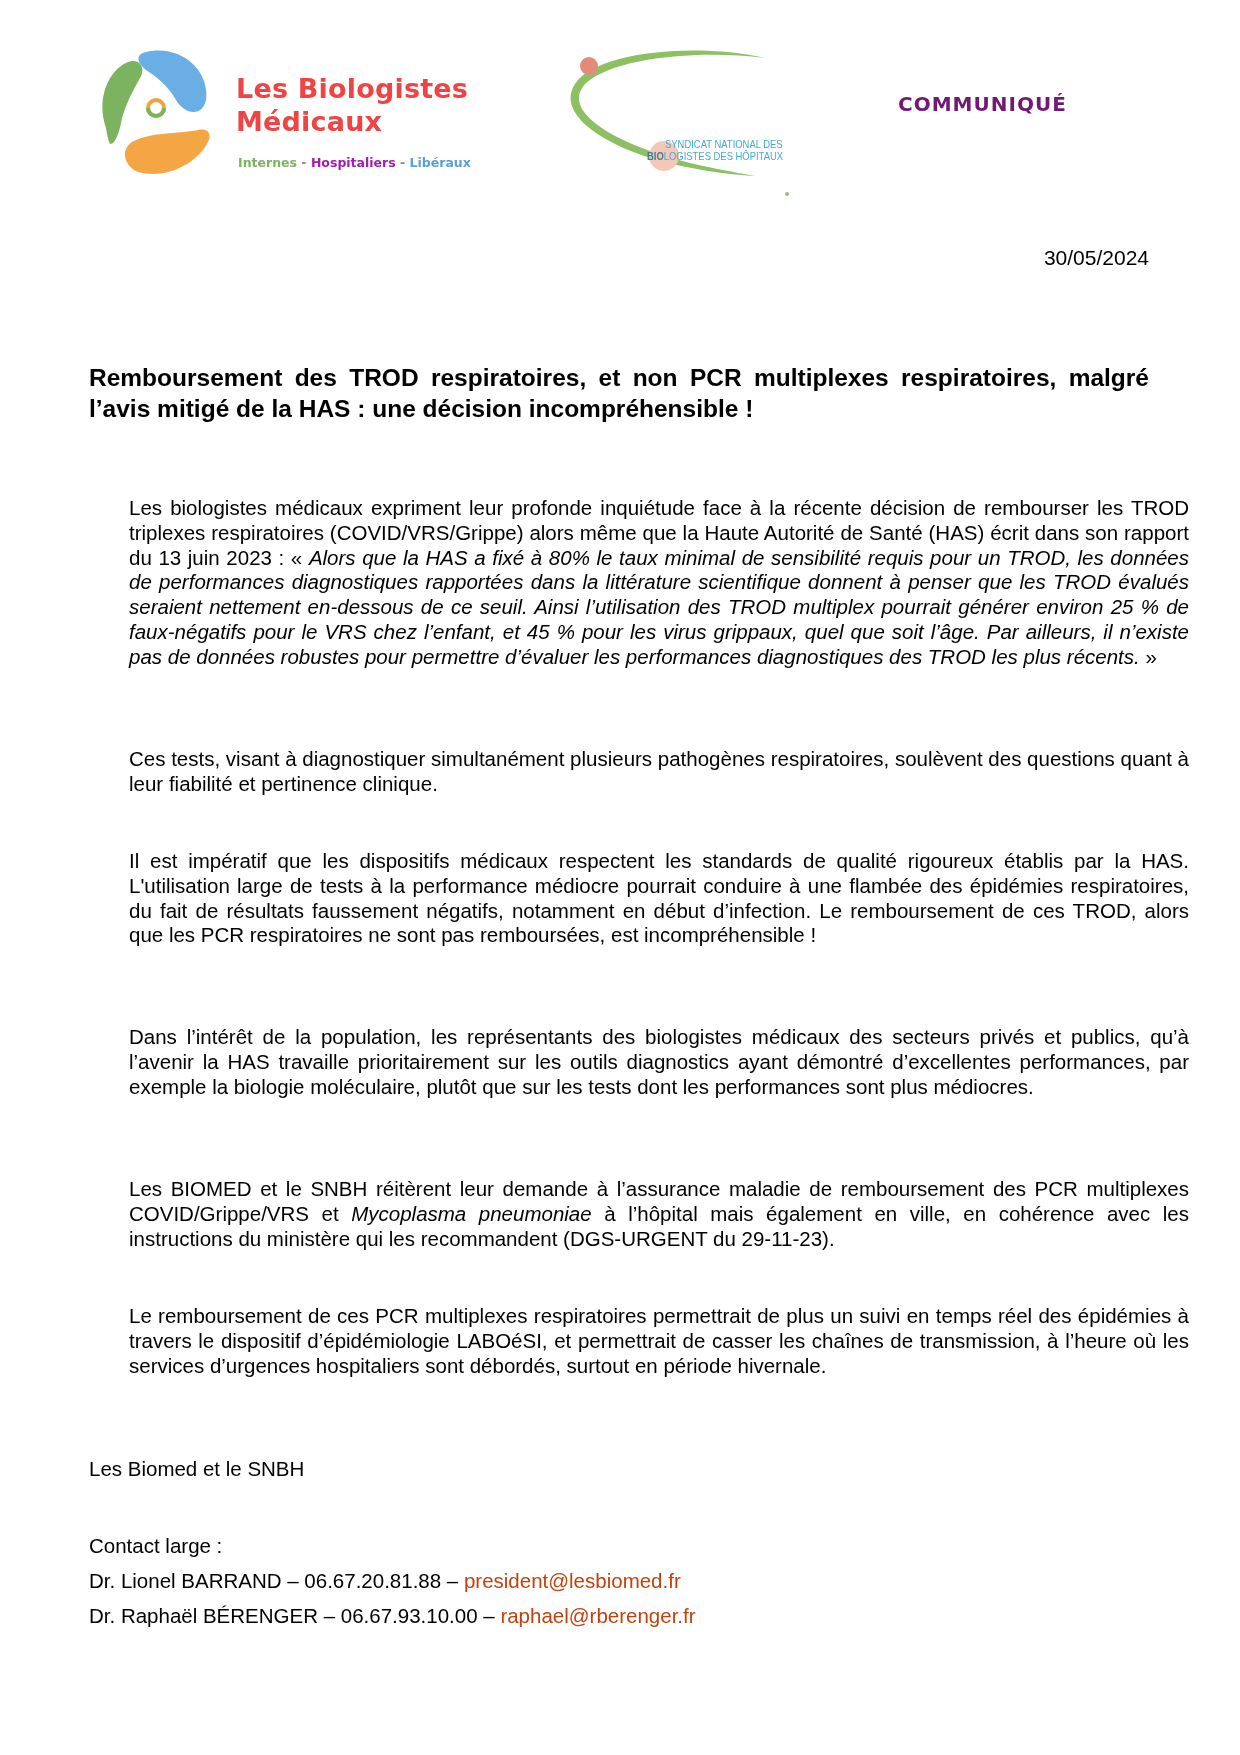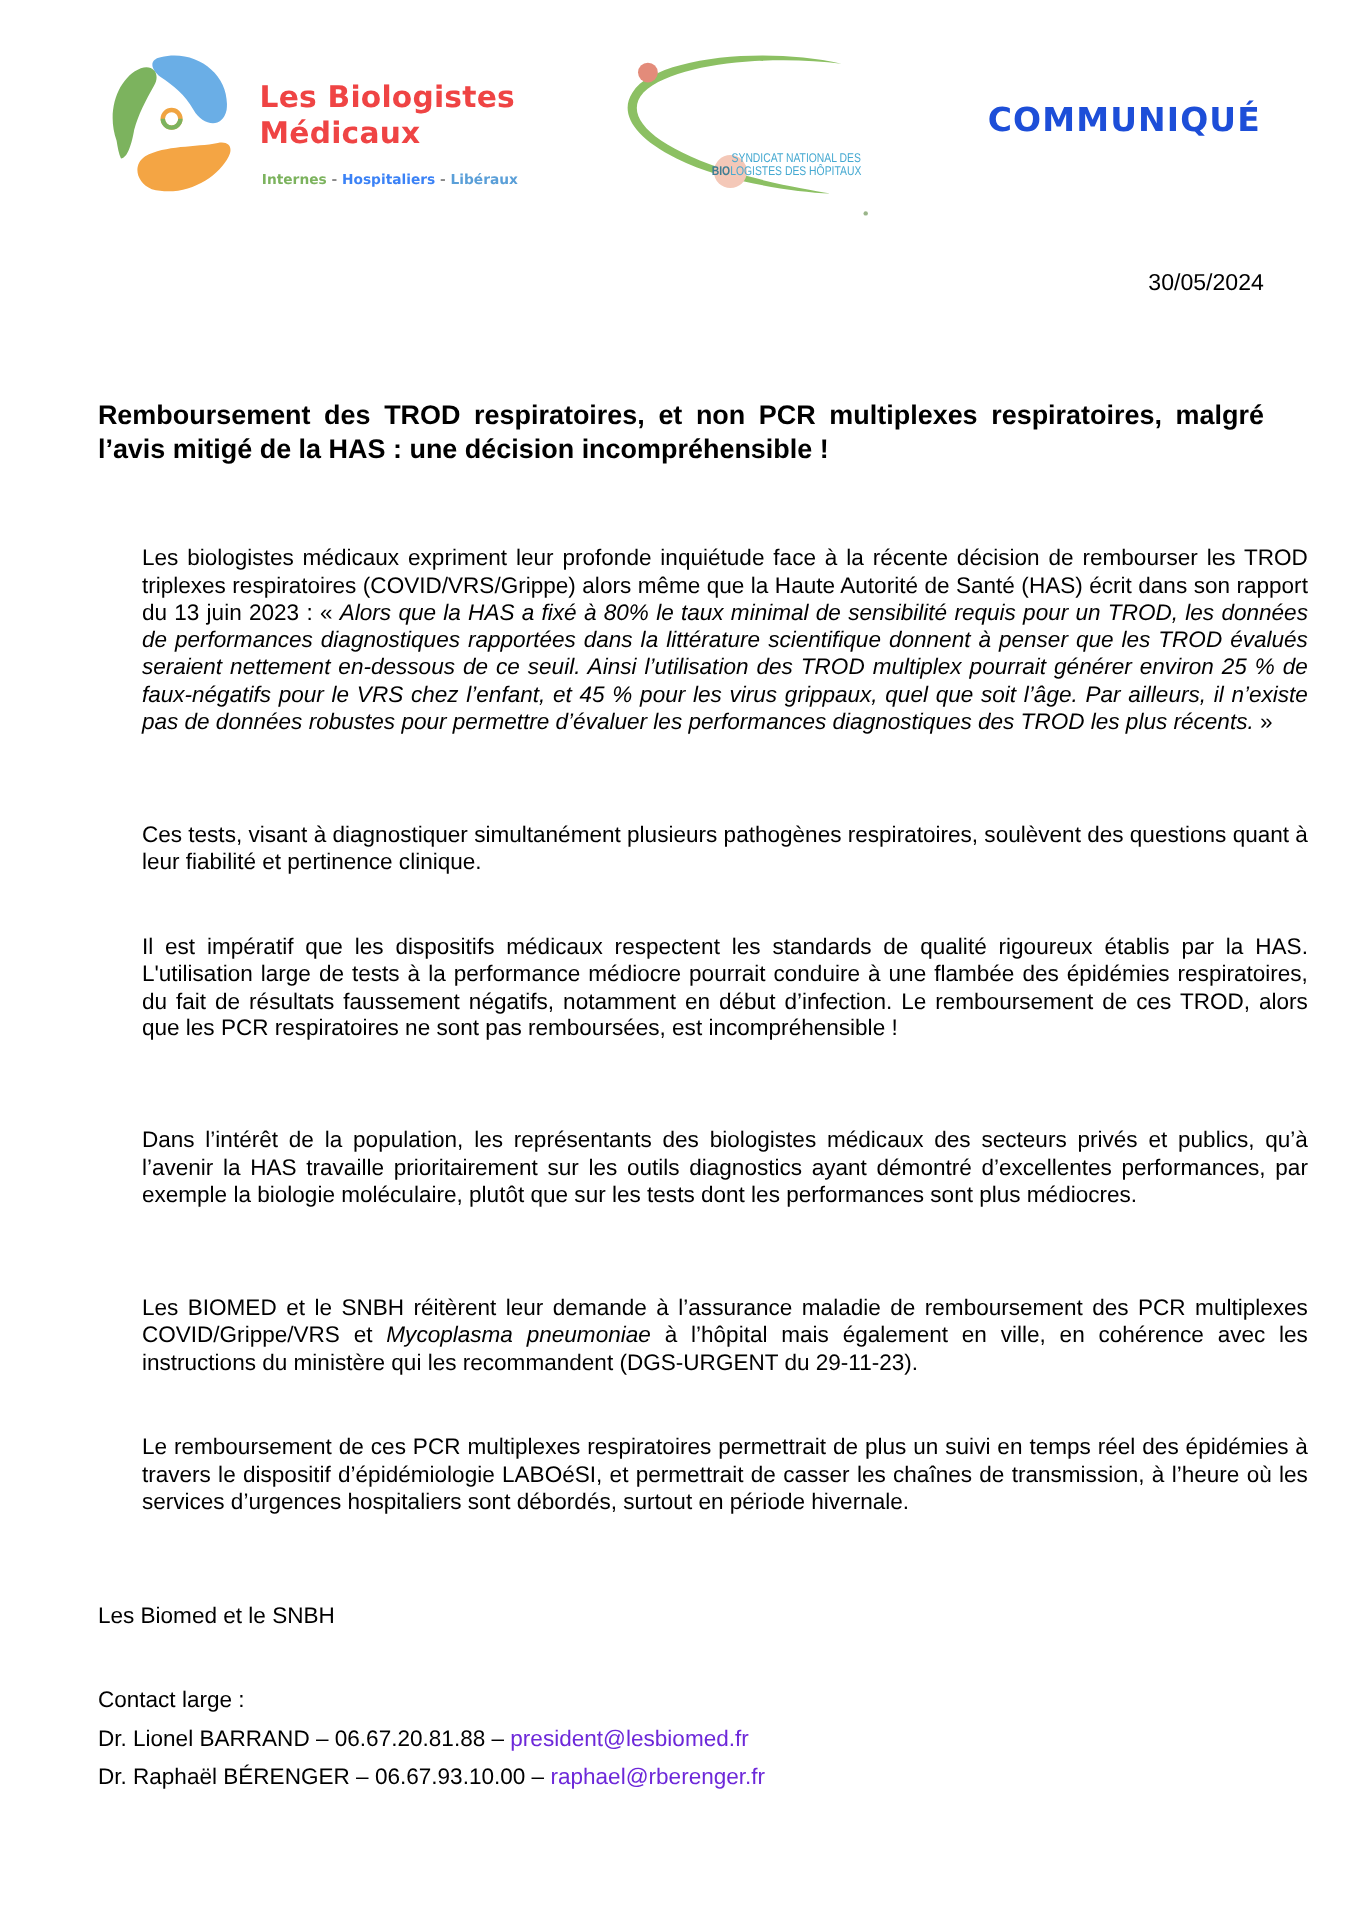--- a/index.html
+++ b/index.html
@@ -5,37 +5,37 @@
   html, body { margin:0; padding:0; background:#fff; }
   body { width:1240px; height:1755px; position:relative; overflow:hidden;
          font-family:"Liberation Sans", sans-serif; color:#000; }
   .abs { position:absolute; }
   
   #logo-biomed { left:98px; top:48px; width:400px; height:130px; }
   #logo-biomed .name { position:absolute; left:138px; top:24px; font-family:"DejaVu Sans", sans-serif;
         font-weight:bold; font-size:27px; line-height:33px; color:#ef4444; letter-spacing:0.2px; }
   #logo-biomed .tag { position:absolute; left:140px; top:107px; font-family:"DejaVu Sans", sans-serif;
         font-weight:bold; font-size:12.5px; white-space:nowrap; }
-  .t-green { color:#7cb35e; } .t-orange { color:#3b82f6; } .t-blue { color:#5a9fd8; } .t-grey{color:#888;}
+  .t-green { color:#7cb35e; } .t-orange { color:#a21caf; } .t-blue { color:#5a9fd8; } .t-grey{color:#888;}
   #logo-snbh { left:555px; top:44px; width:250px; height:160px; }
   #logo-snbh .snbh { position:absolute; left:52px; top:22px; font-family:"Liberation Sans", sans-serif;
         font-weight:bold; font-size:66px; letter-spacing:-2px; line-height:66px; }
   .s1{color:#45a9d1;} .s2{color:#e38b7a;} .s3{color:#3f7d93;}
   #logo-snbh .sub { position:absolute; left:92px; top:94px; font-family:"Liberation Sans", sans-serif;
         font-size:11.5px; line-height:12px; color:#45a9d1; transform:scaleX(0.82); transform-origin:left top; white-space:nowrap; }
   #logo-snbh .sub b { color:#3f7d93; }
   #communique { left:898px; top:92px; font-family:"DejaVu Sans", sans-serif; font-weight:bold;
-        font-size:30px; color:#1d4ed8; letter-spacing:1px; }
+        font-size:20px; color:#701a75; letter-spacing:1px; }
   #date { right:91px; top:246px; font-size:21px; }
   #title { left:89px; top:362px; width:1060px; font-weight:bold; font-size:24.5px; line-height:31px;
         text-align:justify; text-align-last:left; }
   .para { position:absolute; left:89px; width:1060px; font-size:20.5px; line-height:24.8px; text-align:justify;margin-left:40px; }
   .para .it { font-style:italic; }
   .line { position:absolute; left:89px; font-size:20.5px; line-height:25px; white-space:nowrap; }
-  .email { color:#6d28d9; text-decoration:none; }
+  .email { color:#c2410c; text-decoration:none; }
 </style>
 </head>
 <body>
 
 <div id="logo-biomed" class="abs">
   <svg width="130" height="130" viewBox="0 0 130 130" style="position:absolute;left:0;top:0">
     <path d="M48 4 C80 -4 112 20 108 52 C104 70 86 66 78 52 C70 38 60 30 48 22 C38 14 38 6 48 4Z" fill="#6aaee6"></path>
     <path d="M8 80 C-2 52 10 22 30 14 C42 10 48 20 42 30 C34 44 28 56 24 70 C22 82 18 96 12 96 C10 92 9 86 8 80Z" fill="#7cb35e"></path>
     <path d="M40 124 C26 118 22 102 34 94 C52 84 80 86 100 82 C110 80 114 86 110 94 C100 114 70 132 40 124Z" fill="#f4a544"></path>
     <circle cx="58" cy="60" r="8" fill="none" stroke="#f0a441" stroke-width="4"></circle>

